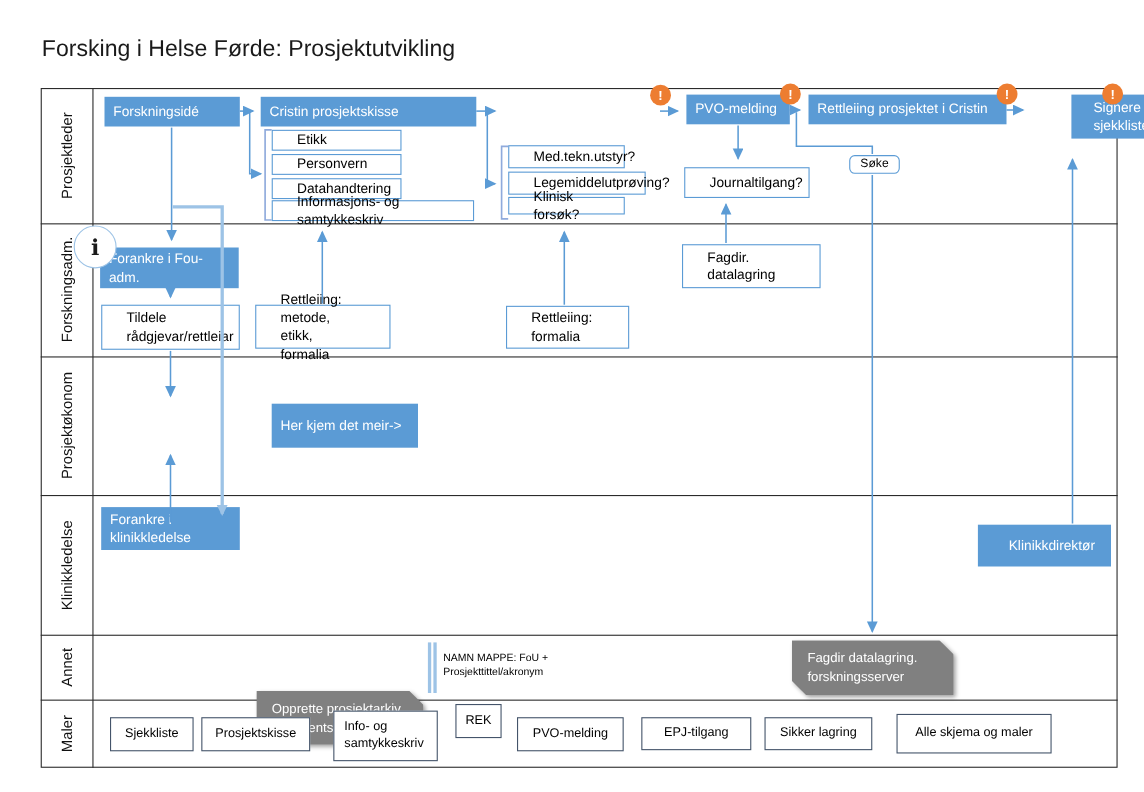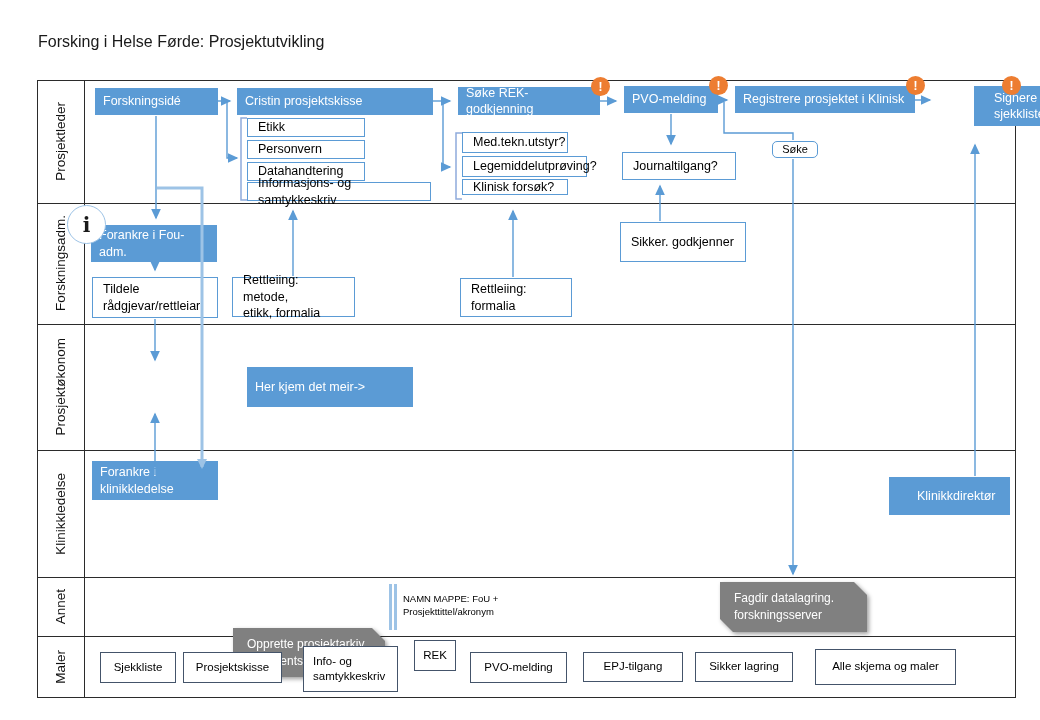--- a/index.html
+++ b/index.html
@@ -1,29 +1,29 @@
 <!DOCTYPE html>
 <html><head>
 <meta charset="utf-8">
 <style>
   html,body{margin:0;padding:0;background:#fff;}
   .canvas{position:relative;width:1040px;height:720px;background:#fff;overflow:hidden;
           font-family:"Liberation Sans",sans-serif;color:#000;}
-  .title{position:absolute;left:38px;top:33px;font-size:16px;color:#1a1a1a;}
+  .title{position:absolute;left:38px;top:33px;font-size:21px;color:#1a1a1a;}
   
   .frame{position:absolute;left:37px;top:80px;width:979px;height:618px;border:1.5px solid #2b2b2b;box-sizing:border-box;}
   .vline{position:absolute;left:84px;top:80px;width:1.3px;height:618px;background:#2b2b2b;}
   .hline{position:absolute;left:37px;width:979px;height:1.3px;background:#2b2b2b;}
   .lane-label{position:absolute;left:37px;width:47px;display:flex;align-items:center;justify-content:center;}
   .lane-label span{writing-mode:vertical-rl;transform:rotate(180deg);font-size:13.5px;color:#111;}
   
   .bb,.wb,.mb{position:absolute;box-sizing:border-box;display:flex;align-items:center;
       white-space:pre-line;line-height:1.32;}
   .bb{background:#5b9bd5;color:#fff;font-size:12.5px;padding:2px 8px;}
-  .wb{background:#fff;border:1.2px solid #5b9bd5;color:#000;font-size:12.5px;padding:1px 10px;}
+  .wb{background:#fff;border:1.2px solid #5b9bd5;color:#000;font-size:12.5px;padding:1px 22px;}
   .mb{background:#fff;border:1.2px solid #44546a;color:#000;font-size:11.5px;padding:2px 6px;
       justify-content:center;text-align:center;}
   .mb.left{justify-content:flex-start;text-align:left;}
   .rounded{border-radius:5px;justify-content:center;padding:0 4px;font-size:11px;}
   .gshadow{position:absolute;filter:drop-shadow(2.5px 2.5px 2px rgba(0,0,0,.38));}
   .gb{background:#808080;color:#fff;font-size:12px;padding:6px 8px 6px 14px;box-sizing:border-box;
       display:flex;align-items:center;white-space:pre-line;line-height:1.4;width:100%;height:100%;}
   .clip-tr{clip-path:polygon(0 0,calc(100% - 13px) 0,100% 13px,100% 100%,0 100%);margin-top:46px;}
   .clip-tr-bl{clip-path:polygon(0 0,calc(100% - 13px) 0,100% 13px,100% 100%,13px 100%,0 calc(100% - 13px));}
   .dbar{position:absolute;width:2.5px;background:#9dc3e6;}
@@ -68,47 +68,46 @@
   <div class="lane-label" style="top:636px;height:62px">
       <span>Maler</span>
     </div>
 
   <div class="bb" style="left:95px;top:88px;width:123px;height:27px">Forskningsidé</div>
   <div class="bb" style="left:237px;top:88px;width:196px;height:27px">Cristin prosjektskisse</div>
   <div class="wb" style="left:247px;top:118px;width:118px;height:19px">Etikk</div>
   <div class="wb" style="left:247px;top:140px;width:118px;height:19px">Personvern</div>
   <div class="wb" style="left:247px;top:162px;width:118px;height:19px">Datahandtering</div>
   <div class="wb" style="left:247px;top:182px;width:184px;height:19px">Informasjons- og samtykkeskriv</div>
-  <div class="bb" style="left:458px;top:87px;width:142px;height:28px">Søke REK-godkjenning</div>
   <div class="wb" style="left:462px;top:132px;width:106px;height:21px">Med.tekn.utstyr?</div>
   <div class="wb" style="left:462px;top:156px;width:125px;height:21px">Legemiddelutprøving?</div>
   <div class="wb" style="left:462px;top:179px;width:106px;height:16px">Klinisk forsøk?</div>
   <div class="bb" style="left:624px;top:86px;width:94px;height:27px">PVO-melding</div>
   <div class="wb" style="left:622px;top:152px;width:114px;height:28px">Journaltilgang?</div>
-  <div class="bb" style="left:735px;top:86px;width:180px;height:27px">Registrere prosjektet i Klinisk</div>
+  <div class="bb" style="left:735px;top:86px;width:180px;height:27px">Rettleiing prosjektet i Cristin</div>
   <div class="wb rounded" style="left:772px;top:141px;width:46px;height:17px">Søke</div>
   <div class="bb" style="left:974px;top:86px;width:73px;height:40px;padding:4px 20px">Signere
 sjekkliste</div>
 
   <div class="badge" style="left:591px;top:77px">!</div>
   <div class="badge" style="left:709px;top:76px">!</div>
   <div class="badge" style="left:906px;top:76px">!</div>
   <div class="badge" style="left:1002px;top:76px">!</div>
 
   <div class="icircle">i</div>
   <div class="bb" style="left:91px;top:225px;width:126px;height:37px">Forankre i Fou-
 adm.</div>
   <div class="wb" style="left:232px;top:277px;width:123px;height:40px">Rettleiing: metode,
 etikk, formalia</div>
   <div class="wb" style="left:92px;top:277px;width:126px;height:41px">Tildele
 rådgjevar/rettleiar</div>
   <div class="wb" style="left:460px;top:278px;width:112px;height:39px">Rettleiing: formalia</div>
-  <div class="wb" style="left:620px;top:222px;width:126px;height:40px">Sikker. godkjenner</div>
+  <div class="wb" style="left:620px;top:222px;width:126px;height:40px">Fagdir. datalagring</div>
 
-  <div class="bb" style="left:247px;top:367px;width:166px;height:40px">Her kjem det meir-&gt;</div>
+  <div class="bb" style="left:247px;top:367px;width:133px;height:40px">Her kjem det meir-&gt;</div>
 
   <div class="bb" style="left:92px;top:461px;width:126px;height:39px">Forankre i
 klinikkledelse</div>
   <div class="bb" style="left:889px;top:477px;width:121px;height:38px;padding-left:28px">Klinikkdirektør</div>
 
   <div class="gshadow" style="left:233px;top:582px;width:152px;height:49px">
     <div class="gb clip-tr">Opprette prosjektarkiv
 i Elements</div>
   </div>
   <div class="dbar" style="left:389px;top:584px;height:46px"></div>

